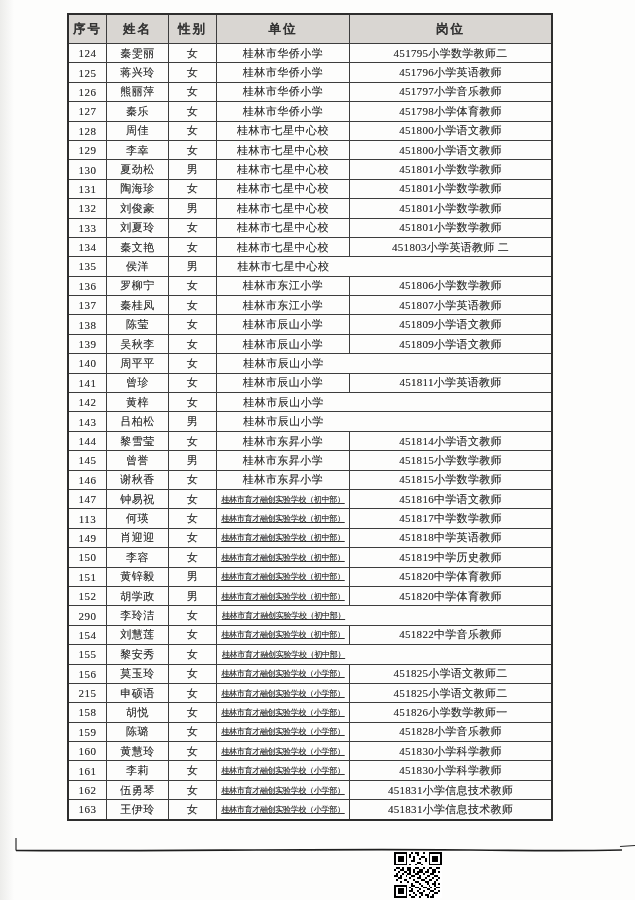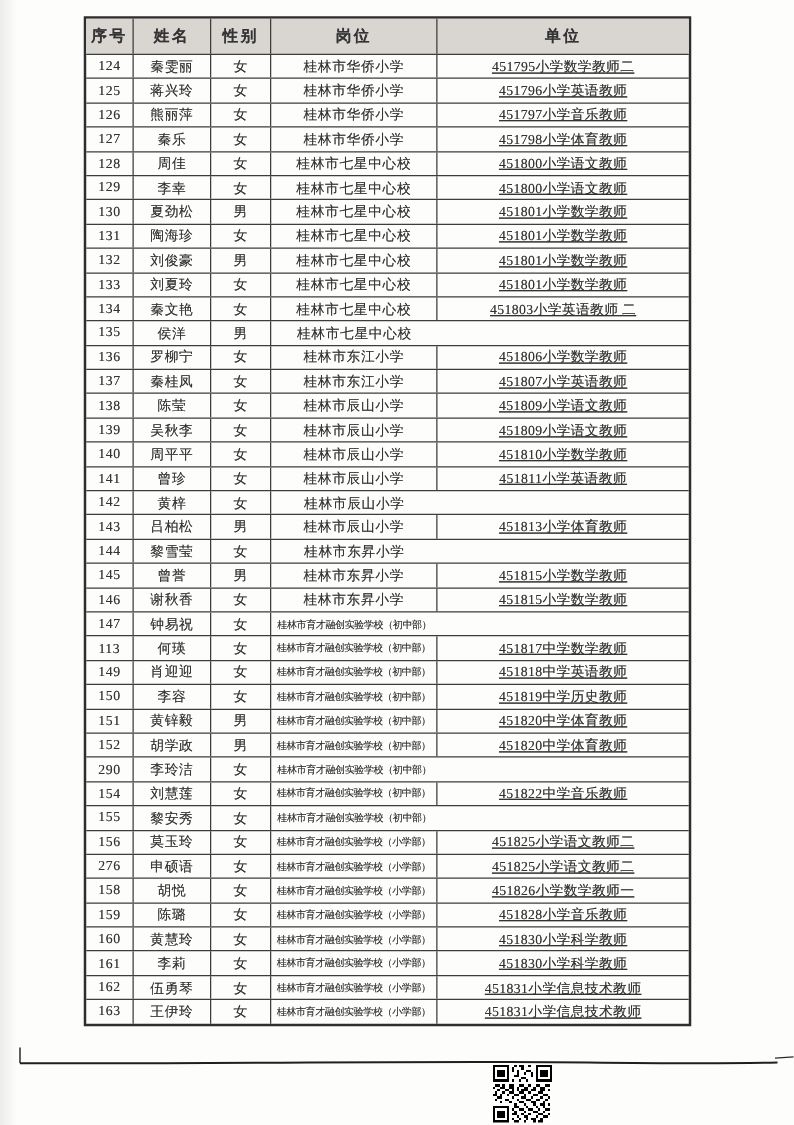--- a/index.html
+++ b/index.html
@@ -38,40 +38,40 @@
     display:flex;align-items:center;justify-content:center;
     overflow:hidden;white-space:nowrap;
     border-right:1px solid #3d3d3d;
     font-size:11px;
     letter-spacing:0.5px;
     text-shadow:0 0 0.4px rgba(40,40,40,0.55);
     box-sizing:border-box;
   }
   .cell:last-child{border-right:none;}
   .row.hdr .cell{font-size:12.5px;letter-spacing:2px;}
-  .cell.unit.small{font-size:8px;letter-spacing:-0.3px;}
-  .cell.pos{letter-spacing:0.3px;text-decoration:underline;}
+  .cell.unit.small{font-size:8px;letter-spacing:-0.3px;text-decoration:underline;}
+  .cell.pos{letter-spacing:0.3px;}
   
   .paper-edge{position:absolute;left:0;top:0;pointer-events:none;}
   .qr{
     position:absolute;left:394px;top:852px;width:48px;height:46px;
   }
 </style>
 </head>
 <body>
 
 <div class="scan-edge-left"></div>
 
 <div class="tbl">
   <div class="row hdr">
     <div class="cell">序号</div>
     <div class="cell">姓名</div>
     <div class="cell">性别</div>
+    <div class="cell">单位</div>
     <div class="cell">岗位</div>
-    <div class="cell">单位</div>
   </div>
   <div>
 
       <div class="row">
         <div class="cell">124</div>
         <div class="cell">秦雯丽</div>
         <div class="cell">女</div>
         <div class="cell unit">桂林市华侨小学</div>
         <div class="cell pos">451795小学数学教师二</div>
       </div>
@@ -193,21 +193,20 @@
         <div class="cell">女</div>
         <div class="cell unit">桂林市辰山小学</div>
         <div class="cell pos">451809小学语文教师</div>
       </div>
 
       <div class="row">
         <div class="cell">140</div>
         <div class="cell">周平平</div>
         <div class="cell">女</div>
         <div class="cell unit">桂林市辰山小学</div>
-        <div class="cell pos">451810小学数学教师</div>
       </div>
 
       <div class="row">
         <div class="cell">141</div>
         <div class="cell">曾珍</div>
         <div class="cell">女</div>
         <div class="cell unit">桂林市辰山小学</div>
         <div class="cell pos">451811小学英语教师</div>
       </div>
 
@@ -216,28 +215,28 @@
         <div class="cell">黄梓</div>
         <div class="cell">女</div>
         <div class="cell unit">桂林市辰山小学</div>
       </div>
 
       <div class="row">
         <div class="cell">143</div>
         <div class="cell">吕柏松</div>
         <div class="cell">男</div>
         <div class="cell unit">桂林市辰山小学</div>
-        <div class="cell pos">451813小学体育教师</div>
       </div>
 
       <div class="row">
         <div class="cell">144</div>
         <div class="cell">黎雪莹</div>
         <div class="cell">女</div>
         <div class="cell unit">桂林市东昇小学</div>
+        <div class="cell pos">451814小学语文教师</div>
       </div>
 
       <div class="row">
         <div class="cell">145</div>
         <div class="cell">曾誉</div>
         <div class="cell">男</div>
         <div class="cell unit">桂林市东昇小学</div>
         <div class="cell pos">451815小学数学教师</div>
       </div>
 
@@ -247,20 +246,21 @@
         <div class="cell">女</div>
         <div class="cell unit">桂林市东昇小学</div>
         <div class="cell pos">451815小学数学教师</div>
       </div>
 
       <div class="row">
         <div class="cell">147</div>
         <div class="cell">钟易祝</div>
         <div class="cell">女</div>
         <div class="cell unit small">桂林市育才融创实验学校（初中部）</div>
+        <div class="cell pos">451816中学语文教师</div>
       </div>
 
       <div class="row">
         <div class="cell">113</div>
         <div class="cell">何瑛</div>
         <div class="cell">女</div>
         <div class="cell unit small">桂林市育才融创实验学校（初中部）</div>
         <div class="cell pos">451817中学数学教师</div>
       </div>
 
@@ -320,21 +320,21 @@
 
       <div class="row">
         <div class="cell">156</div>
         <div class="cell">莫玉玲</div>
         <div class="cell">女</div>
         <div class="cell unit small">桂林市育才融创实验学校（小学部）</div>
         <div class="cell pos">451825小学语文教师二</div>
       </div>
 
       <div class="row">
-        <div class="cell">276</div>
+        <div class="cell">215</div>
         <div class="cell">申硕语</div>
         <div class="cell">女</div>
         <div class="cell unit small">桂林市育才融创实验学校（小学部）</div>
         <div class="cell pos">451825小学语文教师二</div>
       </div>
 
       <div class="row">
         <div class="cell">158</div>
         <div class="cell">胡悦</div>
         <div class="cell">女</div>

